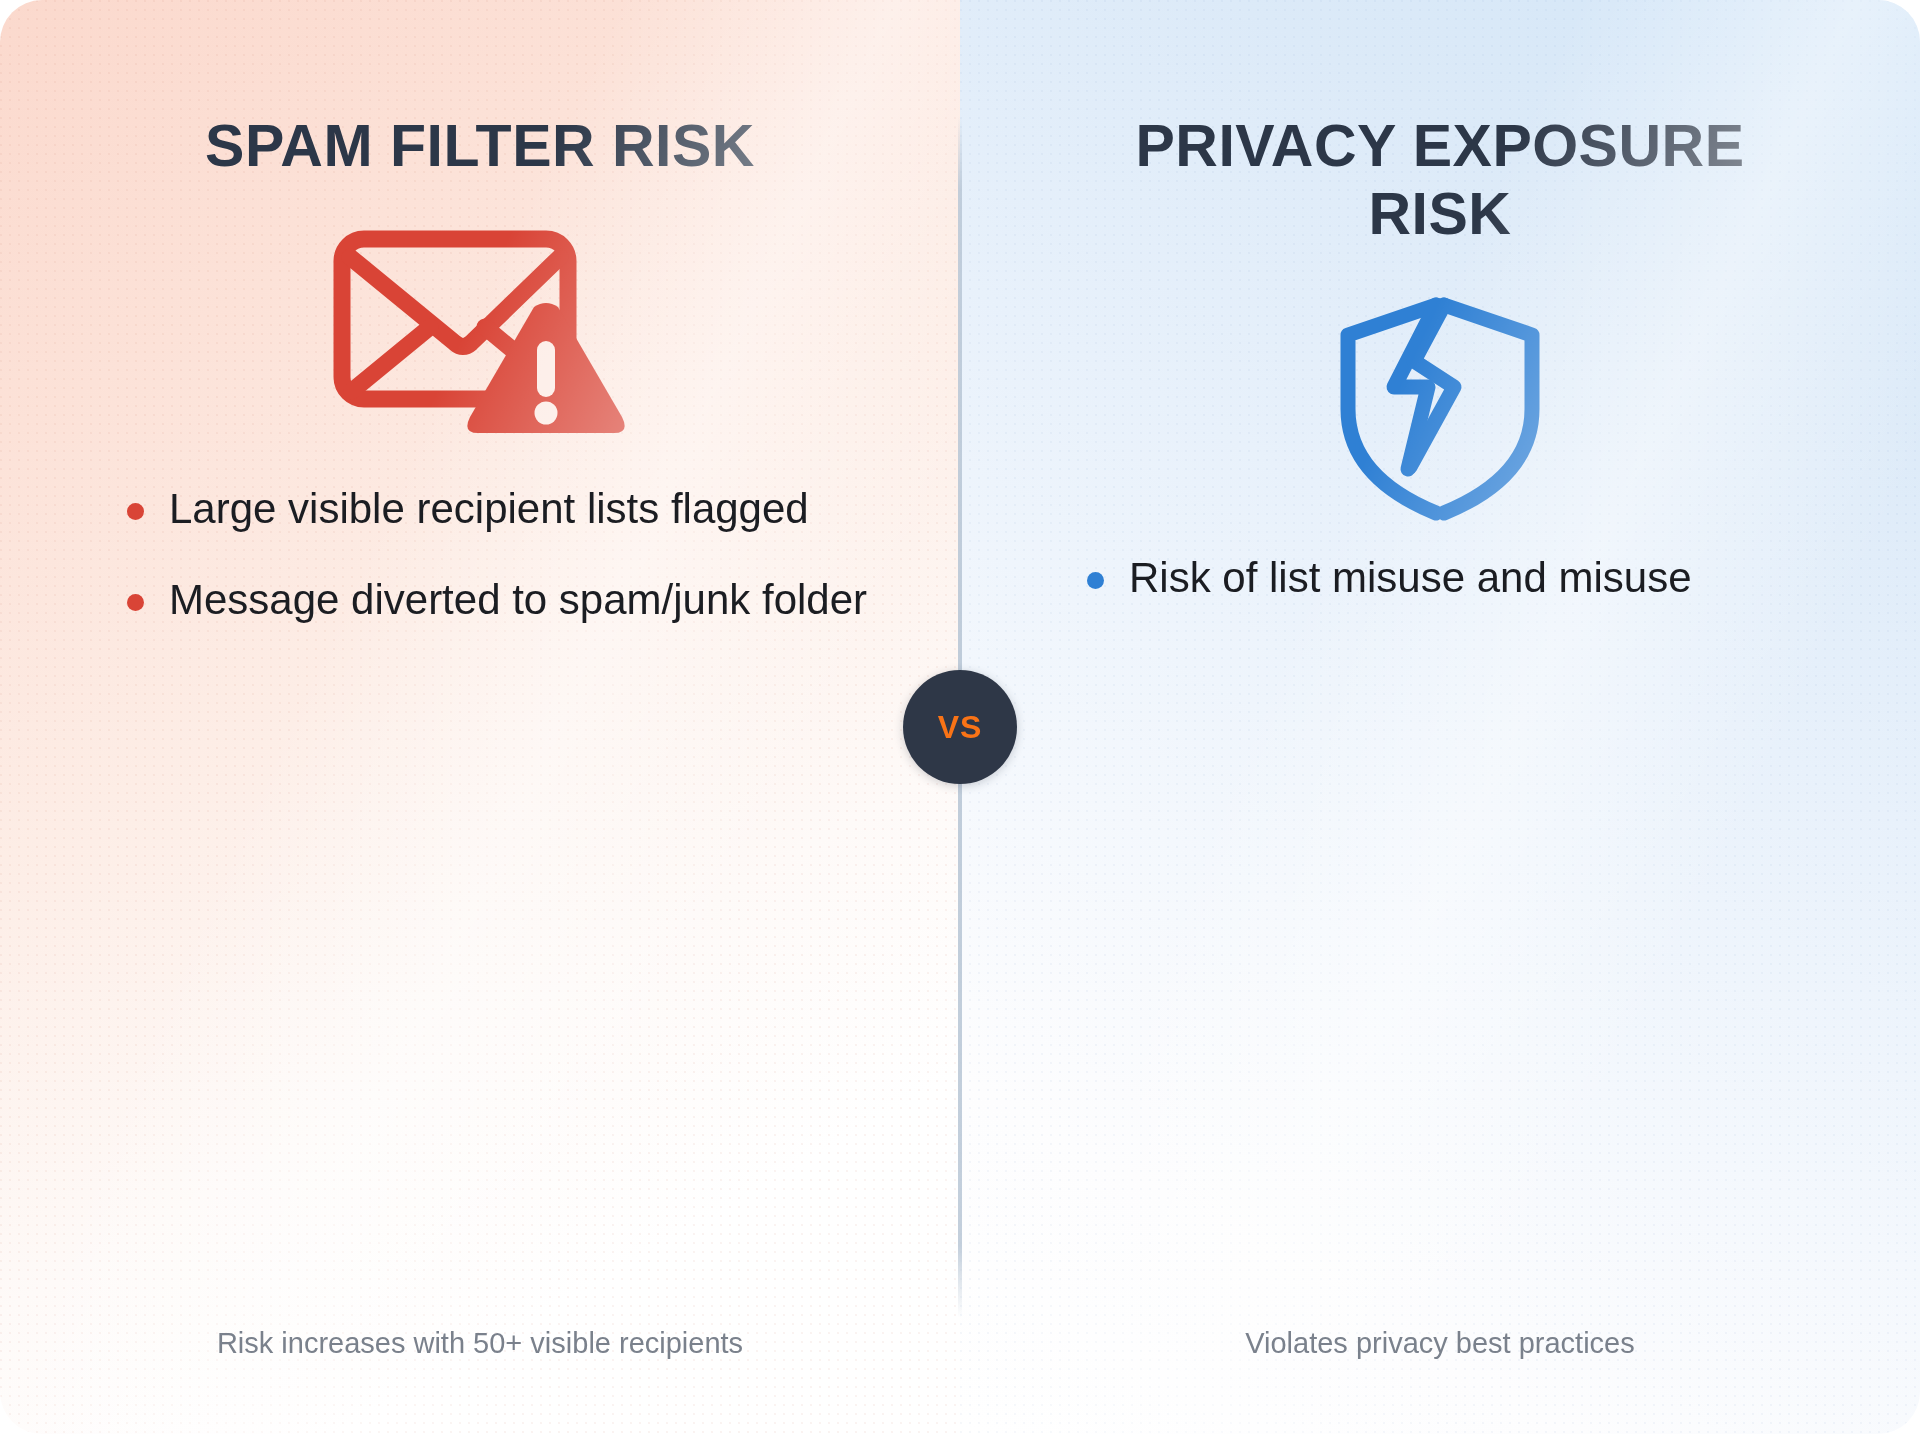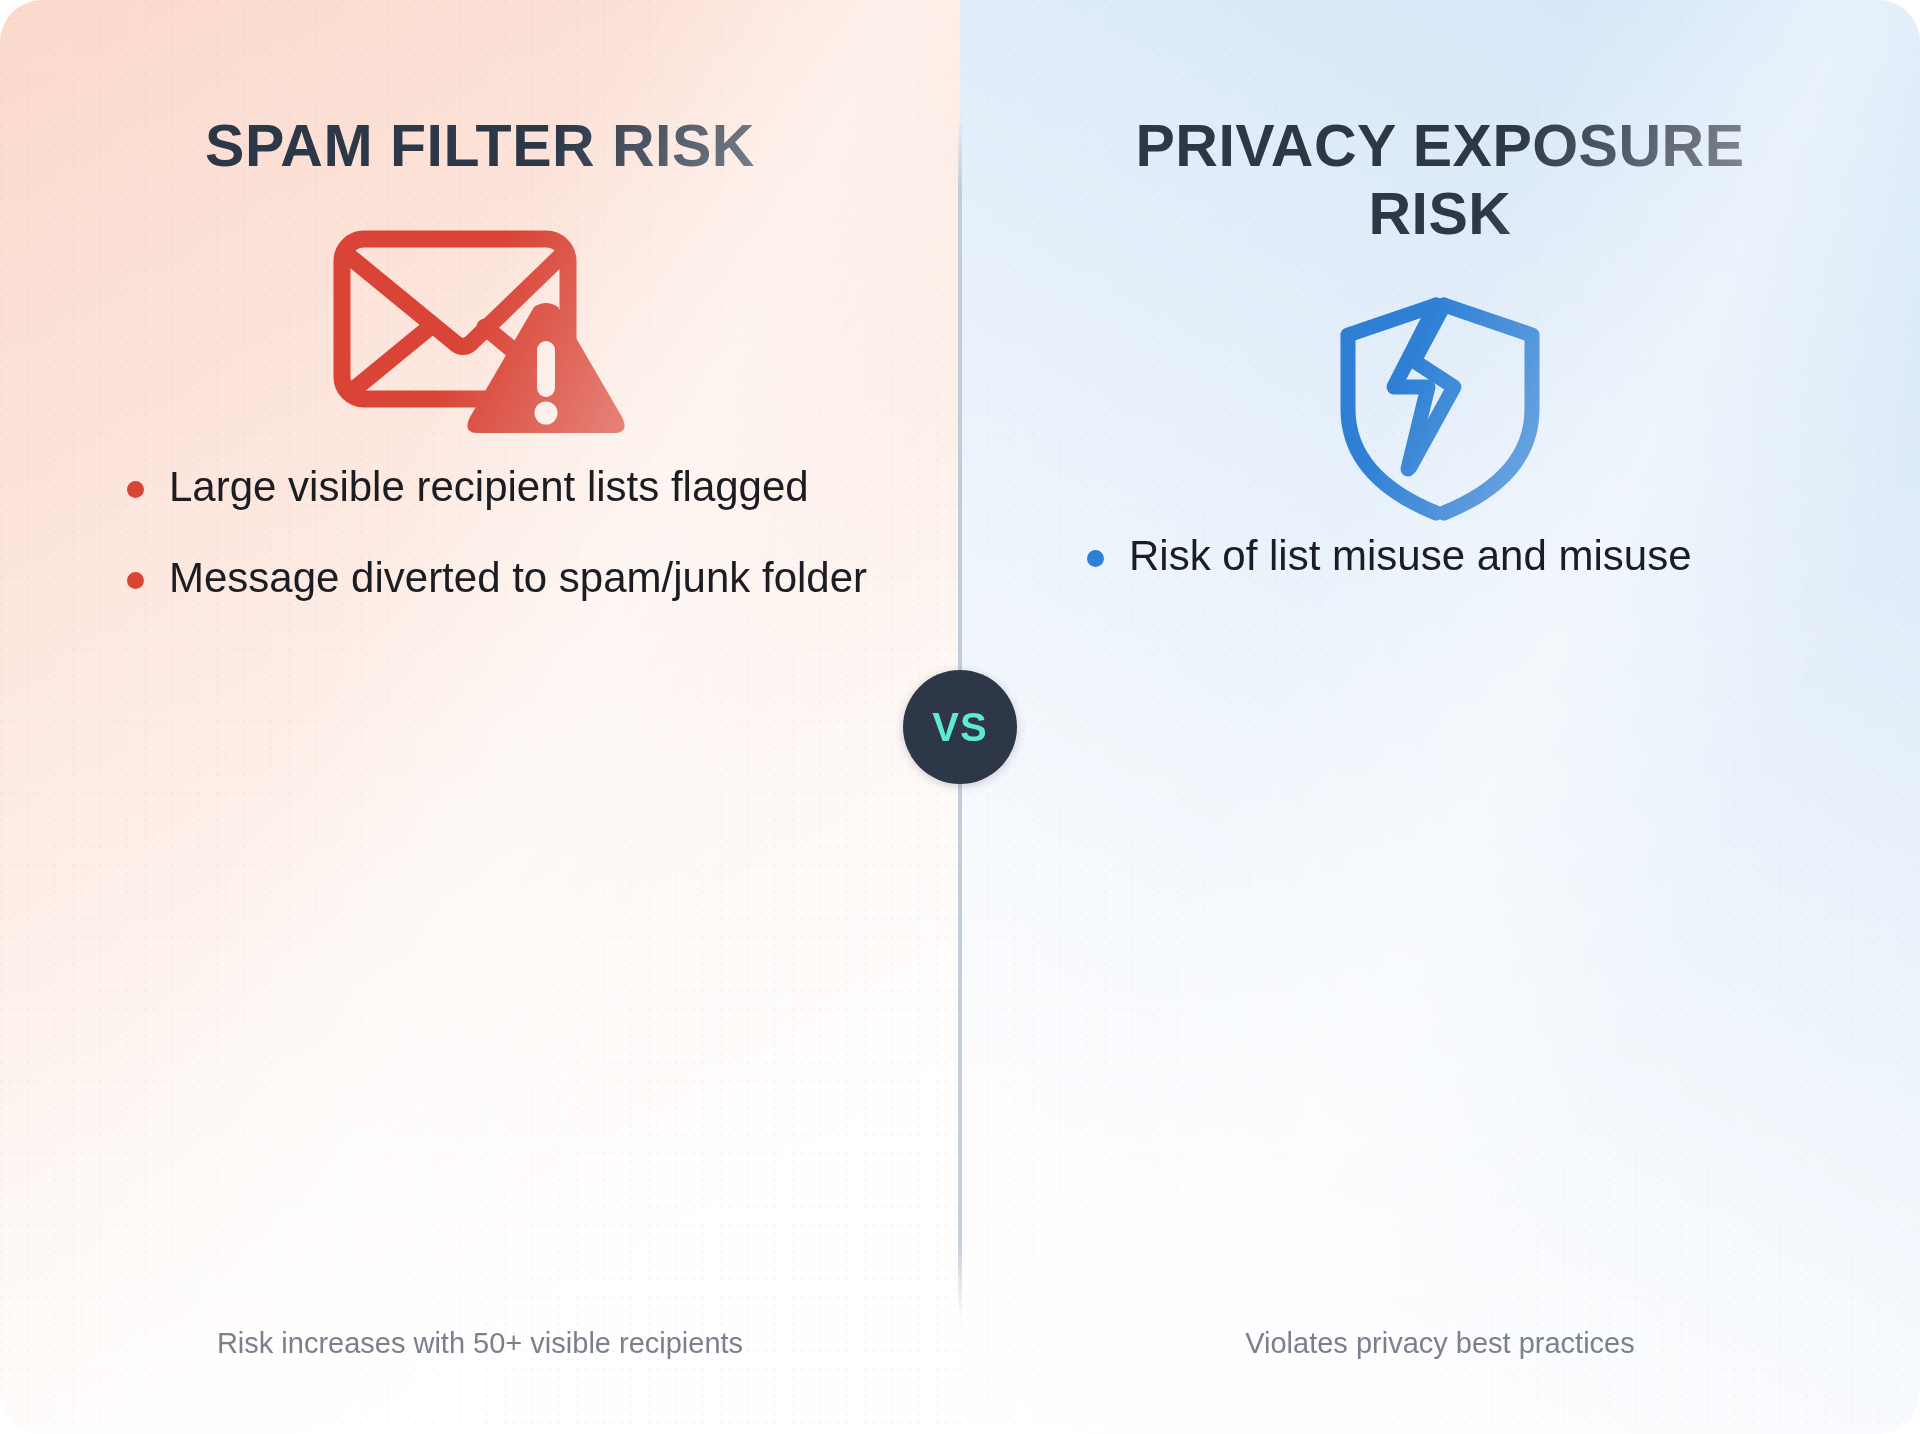--- a/index.html
+++ b/index.html
@@ -73,25 +73,25 @@
 
   
   #vs-badge {
     position: absolute;
     left: 903px;
     top: 670px;
     width: 114px;
     height: 114px;
     border-radius: 50%;
     background: #2e3747;
-    color: #5eead4;
+    color: #f97316;
     display: flex;
     align-items: center;
     justify-content: center;
-    font-size: 40px;
+    font-size: 32px;
     font-weight: bold;
     letter-spacing: 1px;
     z-index: 5;
     box-shadow: 0 2px 10px rgba(40,50,65,0.22);
   }
 
   
   .panel-title {
     margin-top: 112px;
     width: 760px;
@@ -108,20 +108,21 @@
   .icon-wrap {
     margin-top: 36px;
     height: 244px;
     display: flex;
     align-items: center;
     justify-content: center;
   }
 
   
   .bullets {
+    margin-top: 22px;
     width: 790px;
     padding-left: 34px;
     list-style: none;
   }
 
   .bullet-item {
     position: relative;
     padding-left: 50px;
     margin-bottom: 36px;
     color: #1b1d22;

